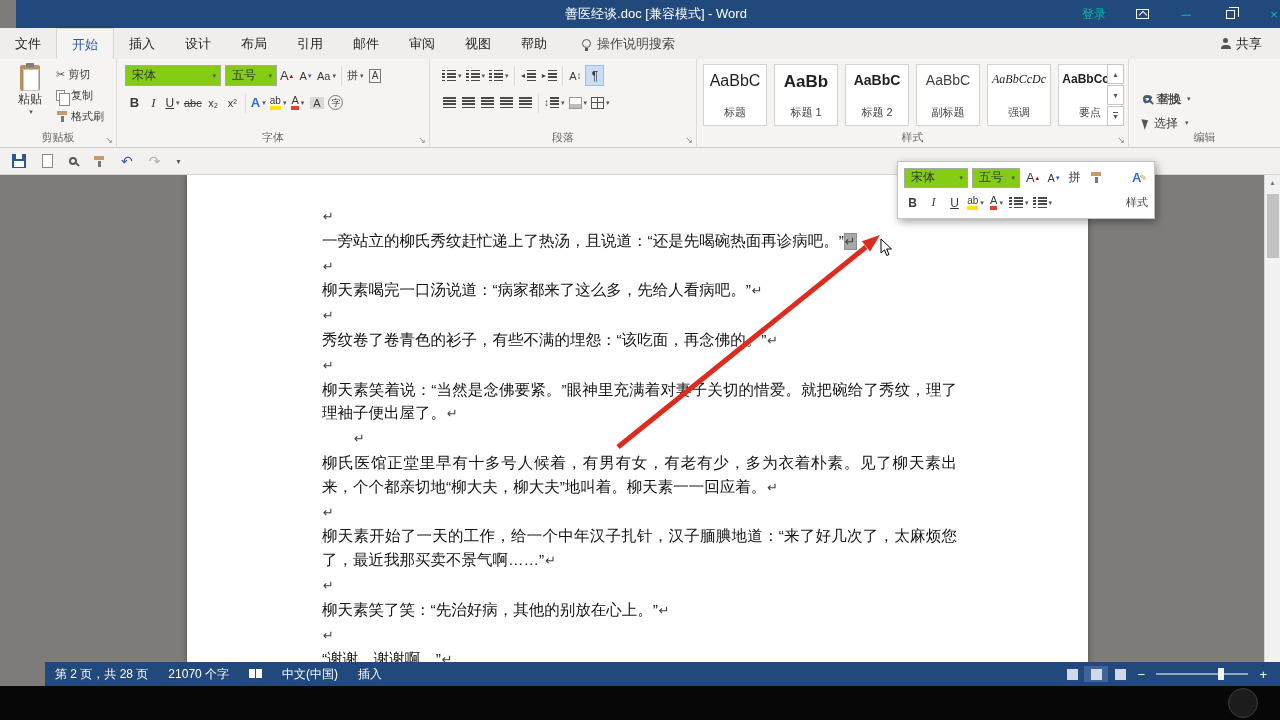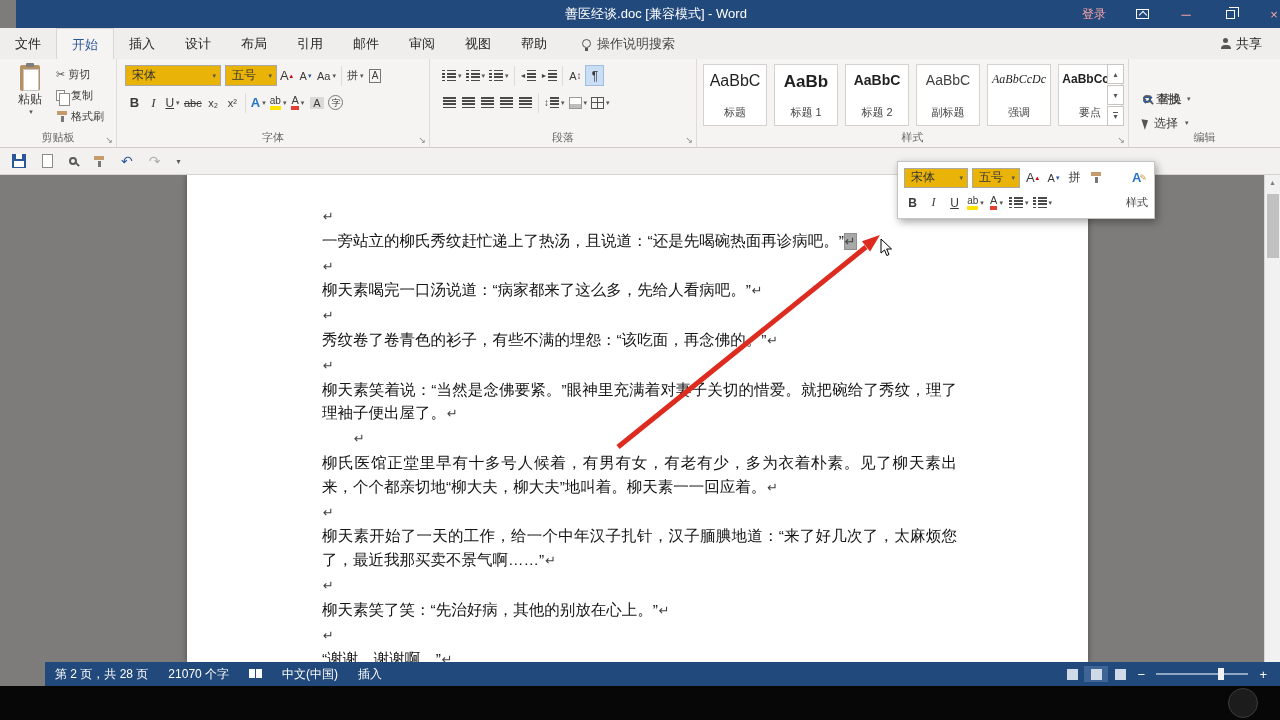--- a/index.html
+++ b/index.html
@@ -4,21 +4,21 @@
 <style>
   *{margin:0;padding:0;box-sizing:border-box;}
   html,body{width:1280px;height:720px;overflow:hidden;}
   body{font-family:"Liberation Sans","DejaVu Sans",sans-serif;}
   #app{position:relative;width:1280px;height:720px;background:#7e7c7a;}
 
   
   #titlebar{position:absolute;left:16px;top:0;width:100%;height:28px;background:#22497c;color:#fff;z-index:10;}
   .tb-title{position:absolute;left:0;right:0;top:0;line-height:28px;text-align:center;font-size:13px;}
   .tb-right{position:absolute;right:0;top:0;height:28px;display:flex;align-items:center;}
-  .tb-btn{width:44px;height:28px;display:flex;align-items:center;justify-content:center;font-size:13px;color:#fca5a5;}
+  .tb-btn{width:44px;height:28px;display:flex;align-items:center;justify-content:center;font-size:13px;color:#14b8a6;}
   .signin{width:auto;padding:0 14px;font-size:12px;}
   .ic-ribbondisp{width:13px;height:10px;border:1px solid #fff;position:relative;}
   .ic-ribbondisp::after{content:"";position:absolute;left:3px;top:2px;width:5px;height:5px;border-left:1px solid #fff;border-top:1px solid #fff;transform:rotate(45deg);}
   .ic-restore{width:9px;height:9px;border:1px solid #fff;position:relative;}
   .ic-restore::after{content:"";position:absolute;left:2px;top:-4px;width:9px;height:9px;border:1px solid #fff;border-bottom:none;border-left:none;}
 
   
   #tabrow{position:absolute;top:28px;left:0;width:100%;height:31px;background:#f0eeec;display:flex;align-items:stretch;z-index:9;}
   .tab{padding:0 15px;line-height:31px;font-size:13px;color:#262626;}
   .tab.active{background:#f5f4f2;color:#2b579a;border:1px solid #d8d5d2;border-bottom:none;}
@@ -49,21 +49,21 @@
   .clip-small{position:absolute;left:56px;top:7px;display:flex;flex-direction:column;gap:5px;}
   .small-cmd{display:flex;align-items:center;font-size:11px;color:#3b3a39;height:16px;gap:3px;}
   .ic-cut{font-size:11px;color:#555;}
   .ic-copy{width:9px;height:11px;border:1px solid #8a8a8a;background:#fff;position:relative;margin-right:3px;}
   .ic-copy::after{content:"";position:absolute;left:2px;top:2px;width:9px;height:11px;border:1px solid #8a8a8a;background:#fff;}
   .ic-painter{width:12px;height:11px;position:relative;display:inline-block;}
   .ic-painter::before{content:"";position:absolute;left:1px;top:0;width:10px;height:4px;background:#c59a6d;}
   .ic-painter::after{content:"";position:absolute;left:5px;top:5px;width:3px;height:6px;background:#777;}
 
   
-  .combo{display:flex;align-items:center;justify-content:space-between;background:#eab308;border:1px solid #aaa8a6;height:21px;font-size:12px;color:#333;padding:0 4px 0 6px;}
+  .combo{display:flex;align-items:center;justify-content:space-between;background:#84cc16;border:1px solid #aaa8a6;height:21px;font-size:12px;color:#333;padding:0 4px 0 6px;}
   .g13{font-size:13px;} .g11{font-size:11px;}
   .tinyup{font-size:7px;margin-left:1px;color:#c00;} .tinydn{font-size:7px;margin-left:1px;color:#2b579a;}
   .boxA{border:1px solid #777;font-size:10px;line-height:12px;padding:0 2px;}
   .bB{font-weight:bold;font-size:13px;}
   .bI{font-style:italic;font-family:"Liberation Serif",serif;font-size:13px;}
   .bU{text-decoration:underline;font-size:12px;}
   .strike{text-decoration:line-through;font-size:11px;}
   .effA{color:#2673c8;font-size:13px;font-weight:bold;}
   .hl{font-size:10px;line-height:10px;border-bottom:4px solid #ffe400;}
   .fc{font-size:11px;line-height:11px;border-bottom:4px solid #e03f34;}

